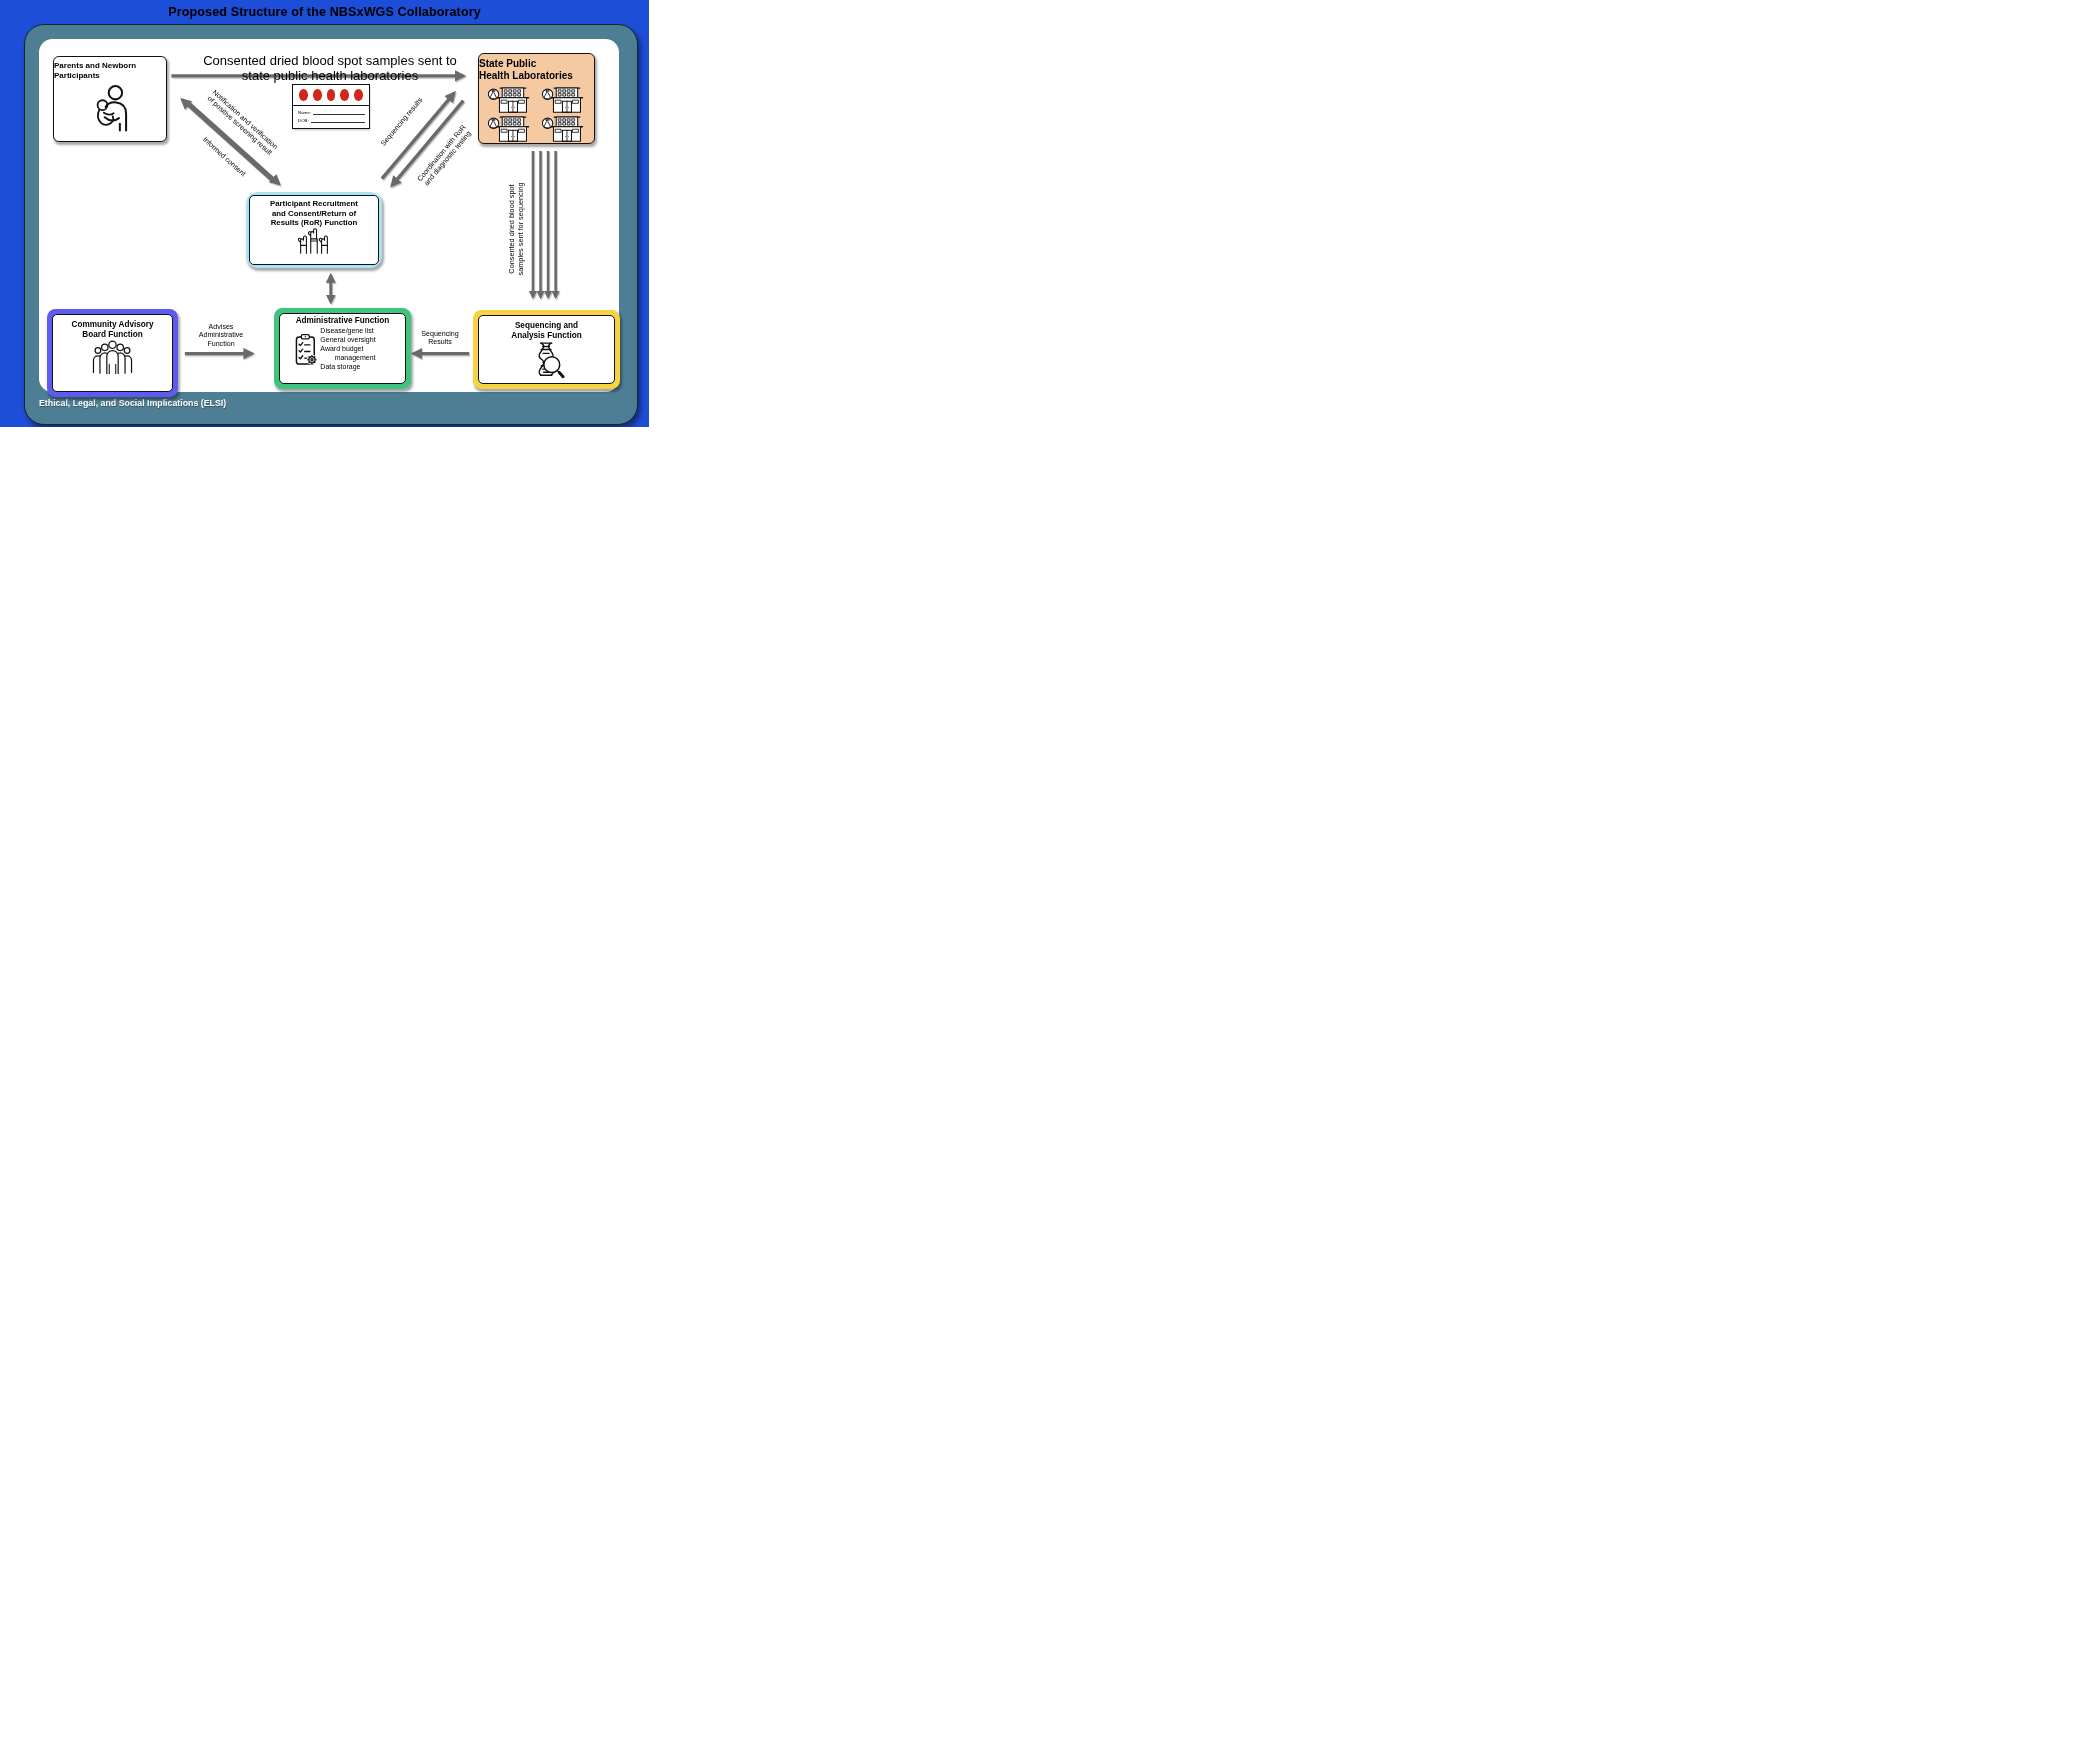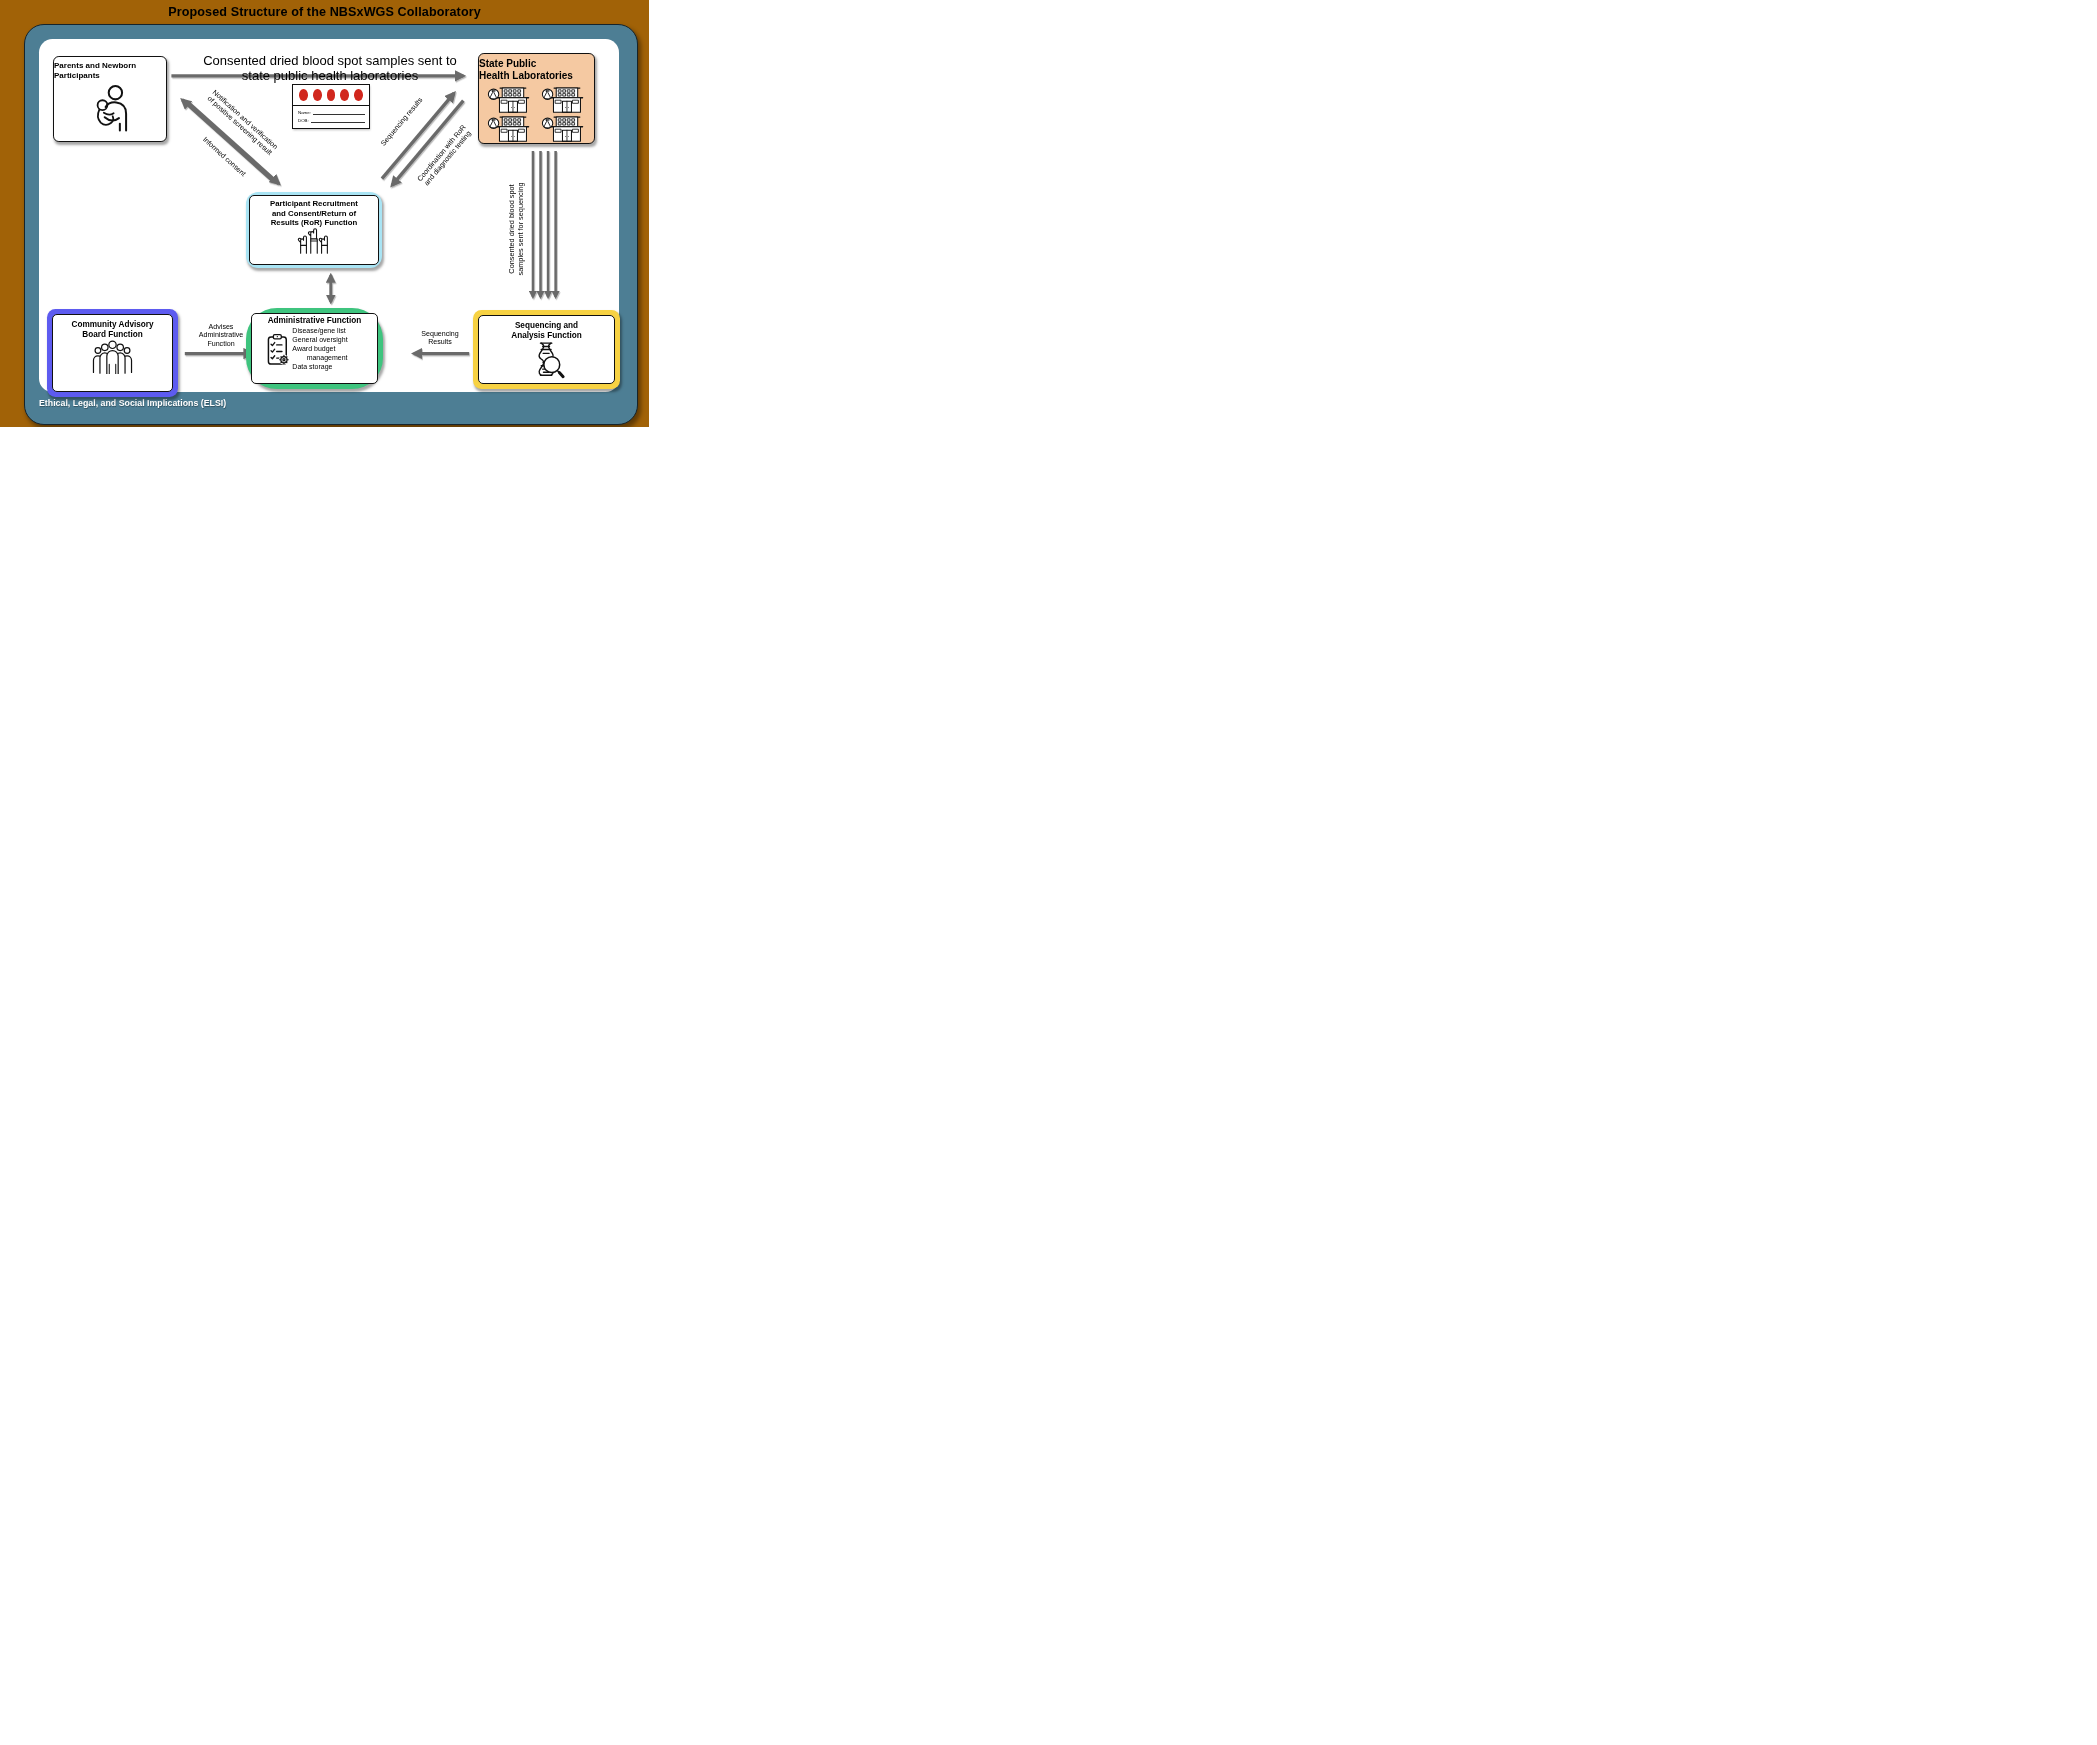--- a/index.html
+++ b/index.html
@@ -1,16 +1,16 @@
 <!DOCTYPE html>
 <html style="--frame: #4d7e94; --labs: #f5c9a2; --ror: #a9e4f4; --cab: #5d5bf0; --admin: #3ec47e; --seq: #f7d243; --arrow: #6b6b6b; --spot: #d1271d;font-size:6.7px"><head>
 <meta charset="utf-8">
 <style>
   html,body { margin:0; padding:0; background:#ffffff; font-family:"Liberation Sans","DejaVu Sans",sans-serif; }
-  #canvas { position:relative; width:649px; height:427px; background:#a16207; overflow:hidden; }
+  #canvas { position:relative; width:649px; height:427px; background:#1d4ed8; overflow:hidden; }
 
   
   .diagram-title { position:absolute; top:5px; left:0; width:100%; text-align:center;
     font-size:12.6px; font-weight:bold; color:#000; letter-spacing:0.1px; }
 
   
   .frame { position:absolute; left:23.5px; top:24px; width:612px; height:399px;
     background:var(--frame,#4d7e94); border:0.8px solid #16242b; border-radius:20px;
     box-shadow:2.5px 3.4px 4.2px rgba(0,0,0,.4); }
   .inner { position:absolute; left:39px; top:39px; width:580px; height:353px;
@@ -40,21 +40,21 @@
     column-gap:6.7px; row-gap:2.5px; margin-top:3.4px; }
 
   .ror-box { left:246px; top:192px; width:136px; height:76px; background:var(--ror,#a9e4f4); border-radius:12px; }
   .ror-box .framed-inner { left:3.4px; top:3.4px; right:3.4px; bottom:3.4px; padding-top:2.9px; }
   .ror-box .box-title { font-size:7.8px; }
 
   .cab-box { left:47px; top:309px; width:131px; height:88px; background:var(--cab,#5d5bf0); }
   .cab-box .framed-inner { left:4.6px; top:4.6px; right:4.6px; bottom:4.6px; padding-top:5px; }
   .cab-box .box-title { font-size:8.2px; }
 
-  .admin-box { left:246px; top:308px; width:137px; height:81px; background:var(--admin,#3ec47e);border-radius:31px; }
+  .admin-box { left:274px; top:308px; width:137px; height:81px; background:var(--admin,#3ec47e); }
   .admin-box .framed-inner { left:4.6px; top:4.6px; right:4.6px; bottom:4.6px; padding-top:2.9px; }
   .admin-box .box-title { font-size:8.2px; }
   .admin-row { display:flex; align-items:center; justify-content:center; margin-top:0.8px; }
   .admin-list { width:72px; text-align:left; font-size:7px; line-height:1.28; color:#000; }
   .admin-item { padding-left:14.3px; text-indent:-14.3px; }
 
   .seq-box { left:473px; top:310px; width:147px; height:79px; background:var(--seq,#f7d243); }
   .seq-box .framed-inner { left:4.6px; top:4.6px; right:4.6px; bottom:4.6px; padding-top:5.9px; }
   .seq-box .box-title { font-size:8.2px; }
 

